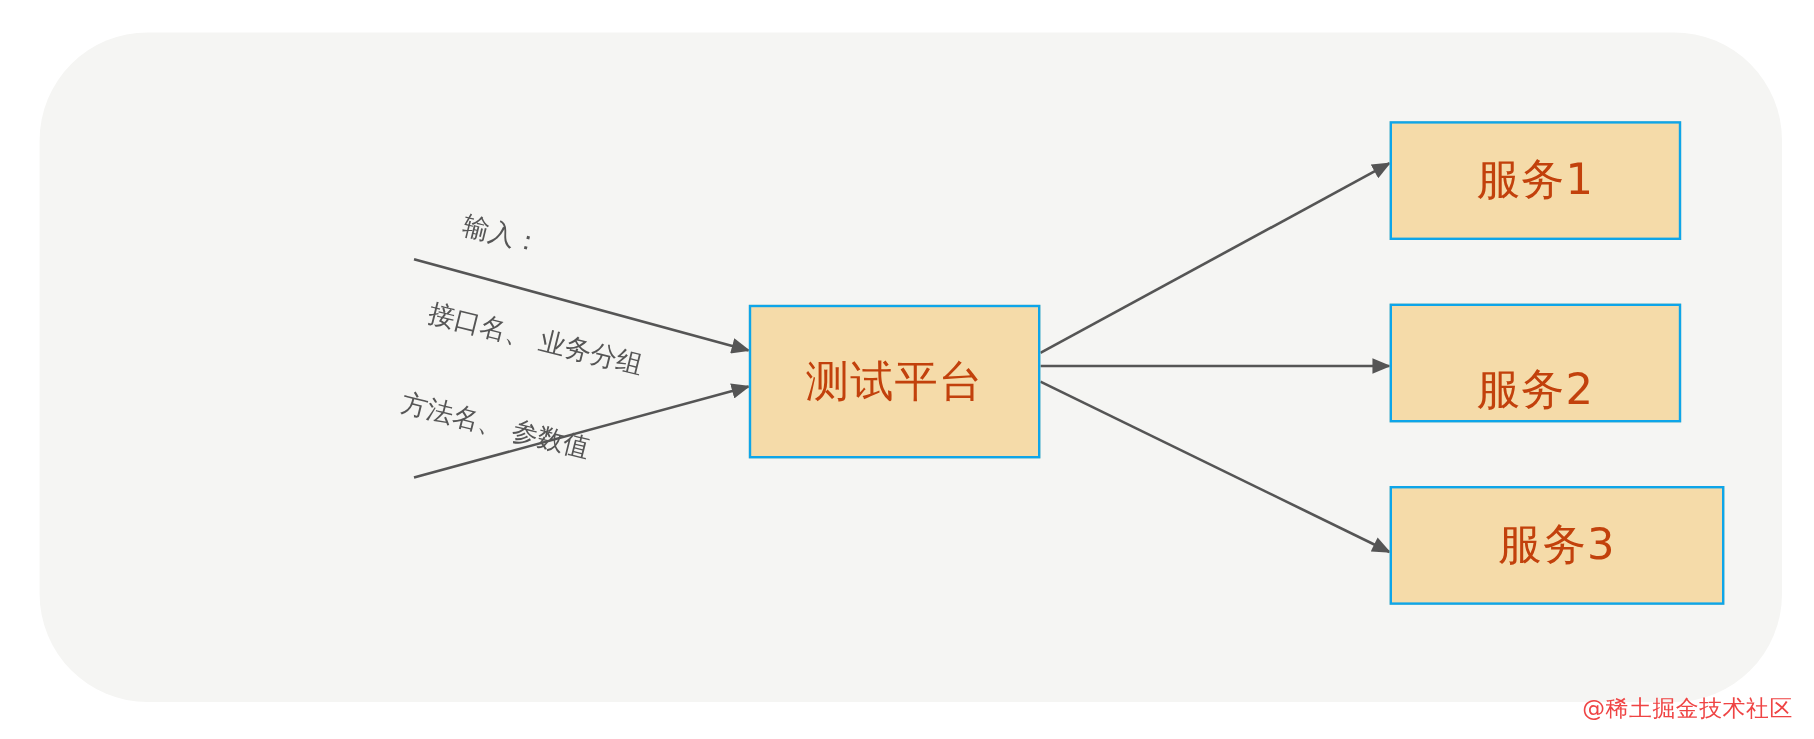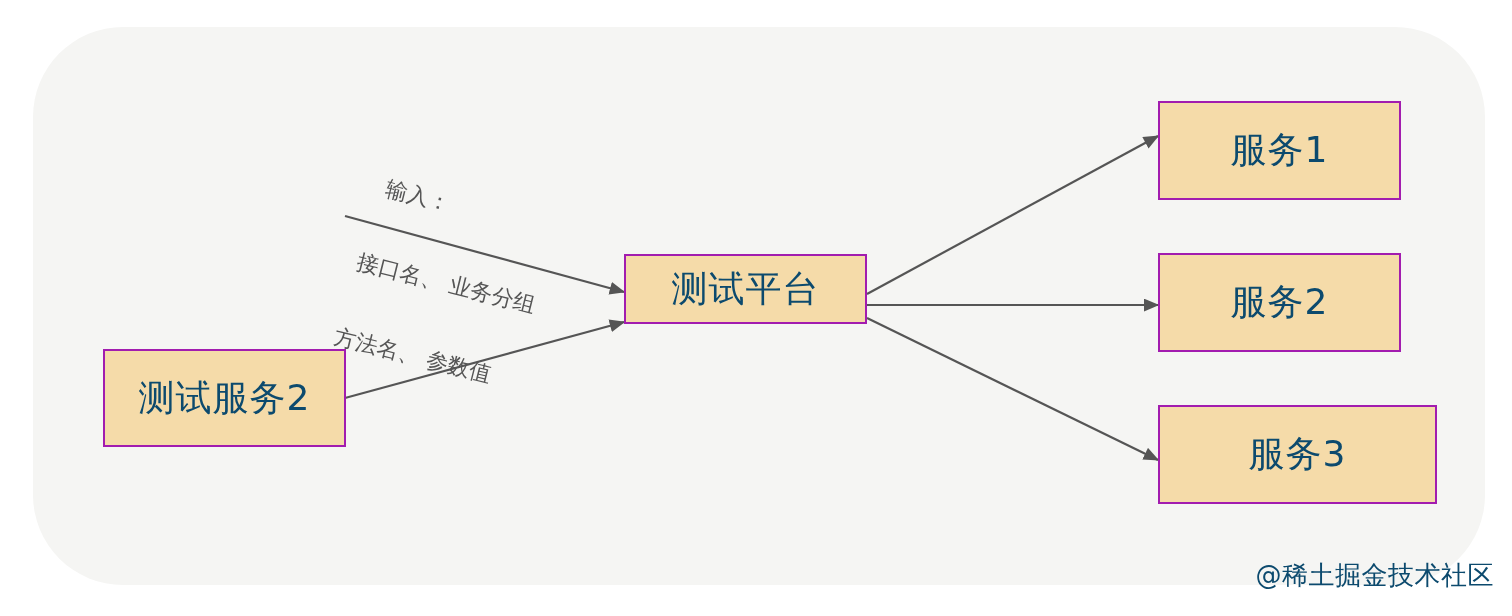--- a/index.html
+++ b/index.html
@@ -30,46 +30,46 @@
       left: 0;
       top: 0;
       width: 1512px;
       height: 616px;
       overflow: visible;
     }
     .node {
       position: absolute;
       box-sizing: border-box;
       background: #f5dba9;
-      border: 2px solid #a21caf;
+      border: 2px solid #0ea5e9;
       display: flex;
       align-items: center;
       justify-content: center;
-      color: #0c4a6e;
+      color: #c2410c;
       font-size: 36px;
       letter-spacing: 1px;
     }
     .edge-label {
       position: absolute;
       left: 388px;
       top: 122px;
       color: #555555;
       font-size: 22px;
       line-height: 26px;
       transform-origin: 0 0;
       transform: rotate(14deg);
       white-space: pre;
     }
     .edge-label div { white-space: nowrap; }
     .watermark {
       position: absolute;
       right: 18px;
-      bottom: 23px;
-      color: #0c4a6e;
-      font-size: 26px;
+      bottom: 12px;
+      color: #ef4444;
+      font-size: 19px;
       letter-spacing: 0.5px;
     }
   </style>
 </head>
 <body>
 
 <div class="stage">
   <div class="panel"></div>
 
   <svg class="edges" viewBox="0 0 1512 616">
@@ -82,33 +82,30 @@
       </marker>
     </defs>
     <line x1="345" y1="216" x2="624" y2="292" stroke="#555555" stroke-width="2.2" marker-end="url(#arrowBig)"></line>
     <line x1="345" y1="398" x2="624" y2="322" stroke="#555555" stroke-width="2.2" marker-end="url(#arrowBig)"></line>
     <line x1="867" y1="294" x2="1158" y2="136" stroke="#555555" stroke-width="2.2" marker-end="url(#arrowBig)"></line>
     <line x1="867" y1="305" x2="1158" y2="305" stroke="#555555" stroke-width="2.2" marker-end="url(#arrowBig)"></line>
     <line x1="867" y1="318" x2="1158" y2="460" stroke="#555555" stroke-width="2.2" marker-end="url(#arrowBig)"></line>
   </svg>
 
 
-  <div class="node" style="left:103px; top:349px; width:243px; height:98px;">
-    <span>测试服务2</span>
-  </div>
 
-  <div class="node" style="left:624px; top:254px; width:243px; height:70px;">
+  <div class="node" style="left:624px; top:254px; width:243px; height:128px;">
     <span>测试平台</span>
   </div>
 
   <div class="node" style="left:1158px; top:101px; width:243px; height:99px;">
     <span>服务1</span>
   </div>
 
-  <div class="node" style="left:1158px; top:253px; width:243px; height:99px;">
+  <div class="node" style="left:1158px; top:253px; width:243px; height:99px;align-items:flex-end;">
     <span>服务2</span>
   </div>
 
   <div class="node" style="left:1158px; top:405px; width:279px; height:99px;">
     <span>服务3</span>
   </div>
 
   <div class="edge-label">
     <div style="padding-left:14px;">输入：</div>
     <div style="padding-left:4px;">接口名、 业务分组</div>

